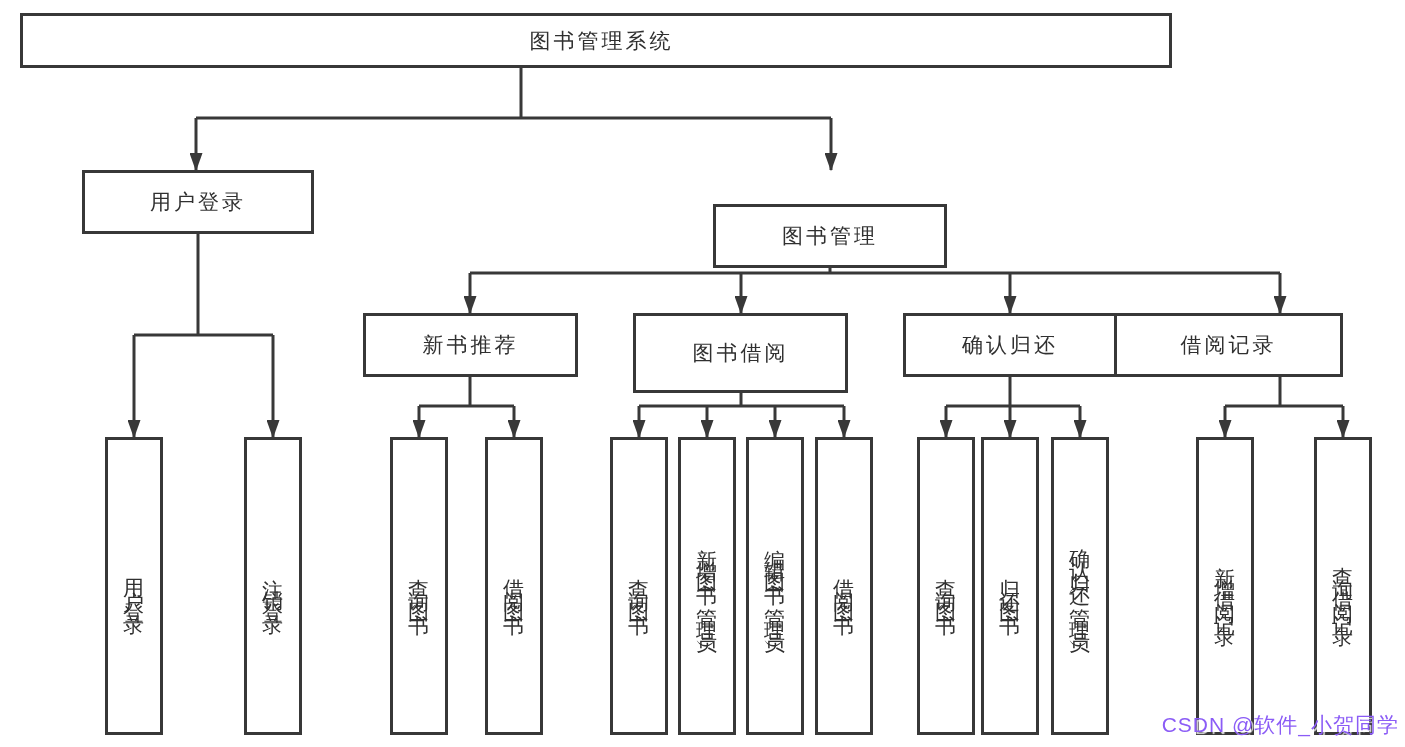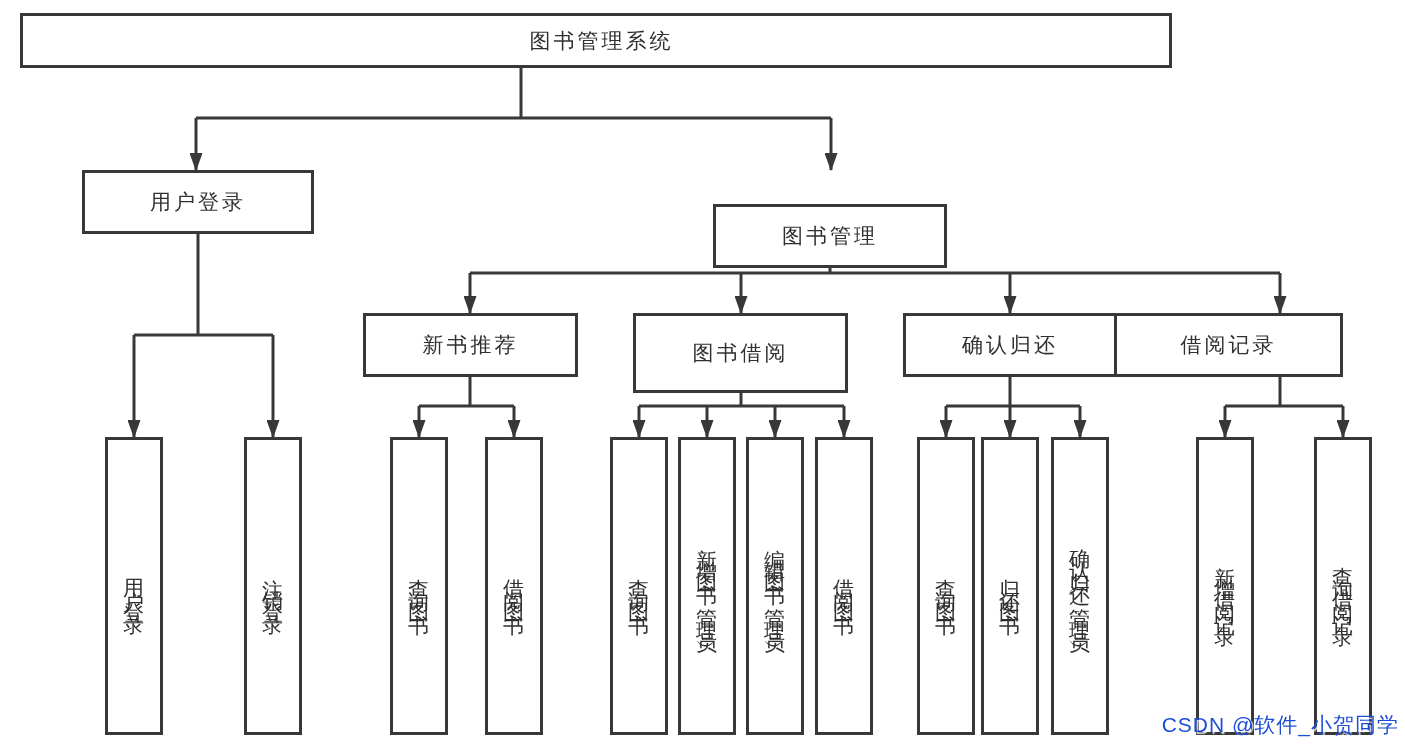--- a/index.html
+++ b/index.html
@@ -20,21 +20,21 @@
     width:58px; top:437px; height:298px;
     display:flex; align-items:center; justify-content:center;
     font-size:21px;
   }
   .leaf span {
     writing-mode:vertical-rl; text-orientation:mixed;
     letter-spacing:12px; line-height:1;
   }
   .watermark {
     position:absolute; z-index:3; right:6px; top:711px;
-    font-size:21px; color:#1d4ed8; letter-spacing:1px; white-space:nowrap;
+    font-size:21px; color:#8b5cf6; letter-spacing:1px; white-space:nowrap;
     text-shadow:2px 2px 1px rgba(255,255,255,0.85);
   }
   
   #n-root   { left:20px;   top:13px;  width:1152px; height:55px;padding-left:11px; }
   #n-login  { left:82px;   top:170px; width:232px;  height:64px; }
   #n-mgmt   { left:713px;  top:170px; width:234px;  height:64px;margin-top:34px; }
   #n-newrec { left:363px;  top:313px; width:215px;  height:64px;text-align:right; }
   #n-borrow { left:633px;  top:313px; width:215px;  height:80px; }
   #n-current{ left:903px;  top:313px; width:214px;  height:64px; }
   #n-record { left:1114px; top:313px; width:229px;  height:64px; }

